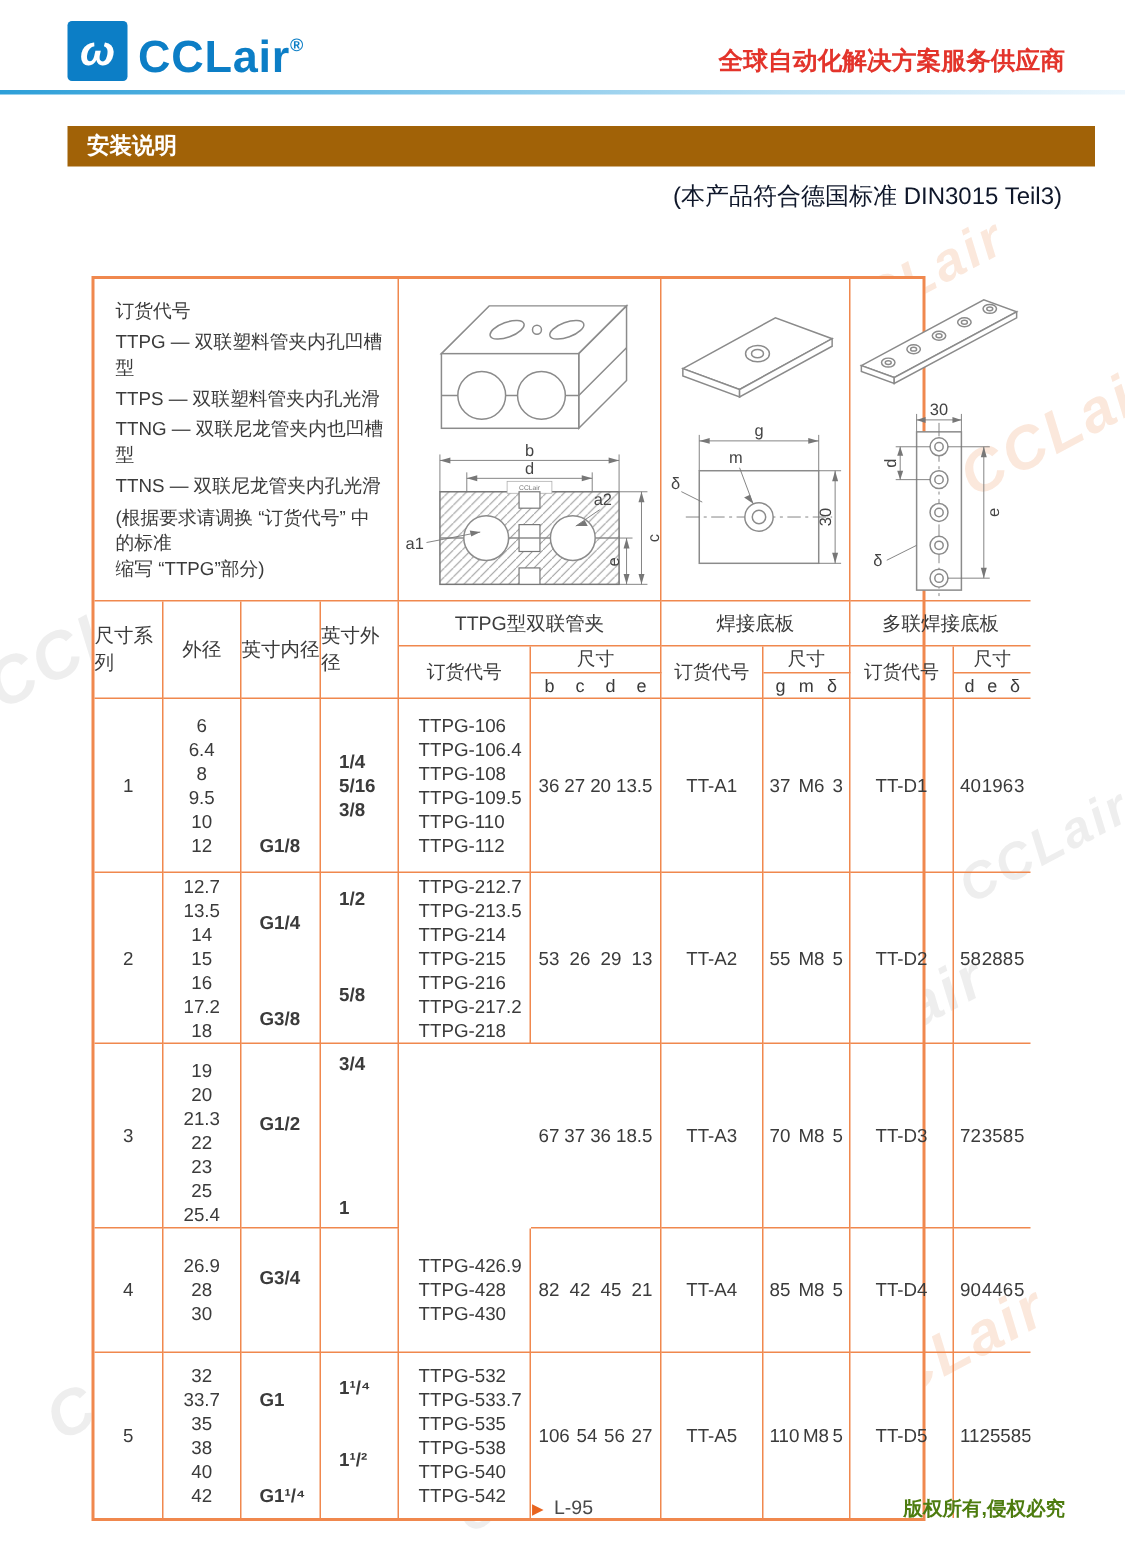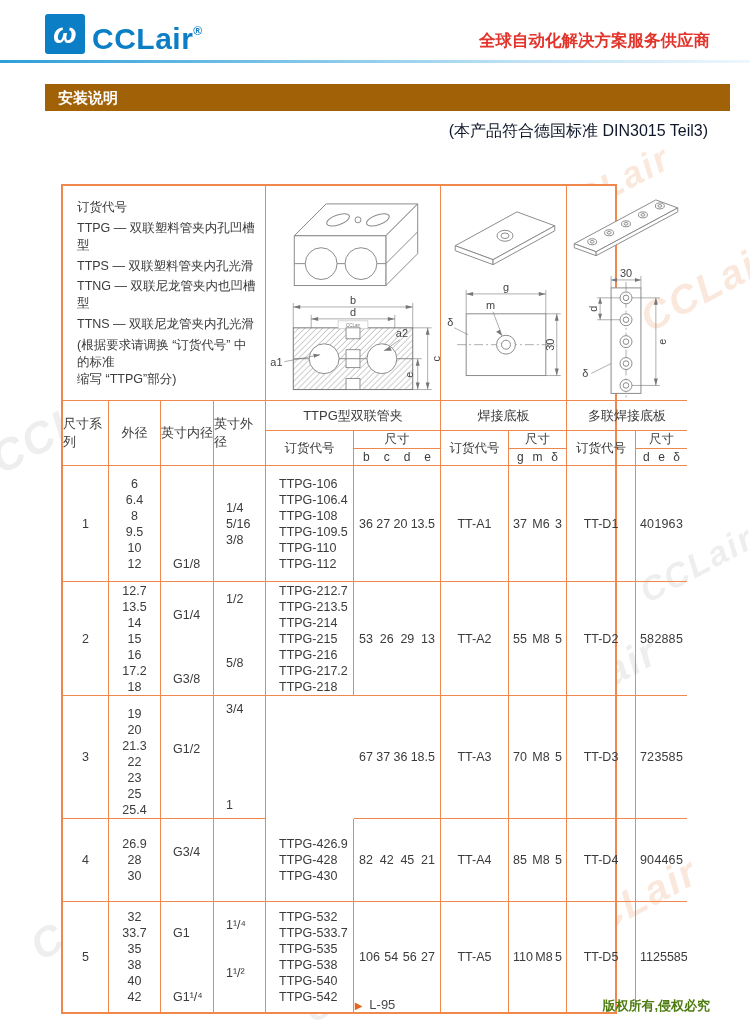--- a/index.html
+++ b/index.html
@@ -30,21 +30,21 @@
              border:2px solid #f0884e;display:grid;background:#fff;
              grid-template-columns:46px 52px 53px 52px 88px 87px 68px 58px 69px 51px;
              grid-template-rows:215px 30px 18px 17px 116px 114px 123px 83px 1fr;margin-top:44px;}
   .c{border-right:1px solid #f0884e;border-bottom:1px solid #f0884e;box-sizing:border-box;
      display:flex;align-items:center;justify-content:center;font-size:12.5px;color:#3b3b3b;min-width:0;overflow:hidden;}
   .c.nr{border-right:none;}
   .c.nb{border-bottom:none;}
   .lines{white-space:pre-line;line-height:16px;}
   .c.leftal{justify-content:flex-start;}
   .pad-codes{padding-left:13px;}
-  .pad-inch{padding-left:12px;}
+  .pad-inch{padding-left:12px;font-weight:bold;}
   .spread{justify-content:space-between;padding:0 5px;}
   .spread.tight{padding:0 4px;}
   .hdr{font-size:13px;}
   .dimletters{font-size:12px;}
 
   
   .order-cell{flex-direction:column;align-items:flex-start;justify-content:space-between;
               padding:13px 8px 12px 14px;font-size:12.5px;line-height:17px;}
   .order-note{white-space:pre-line;}
 

